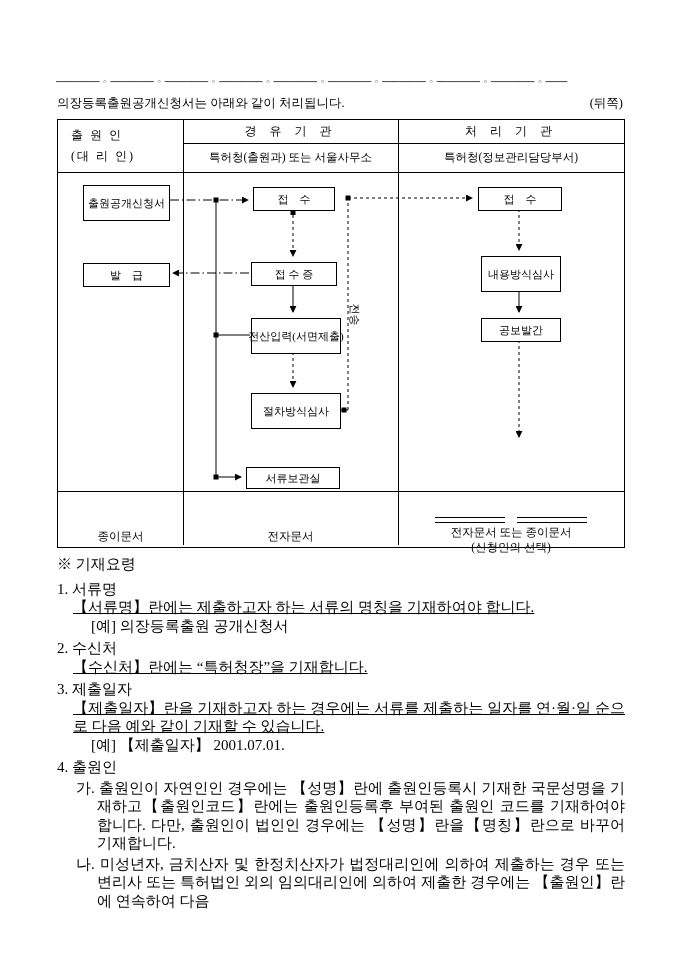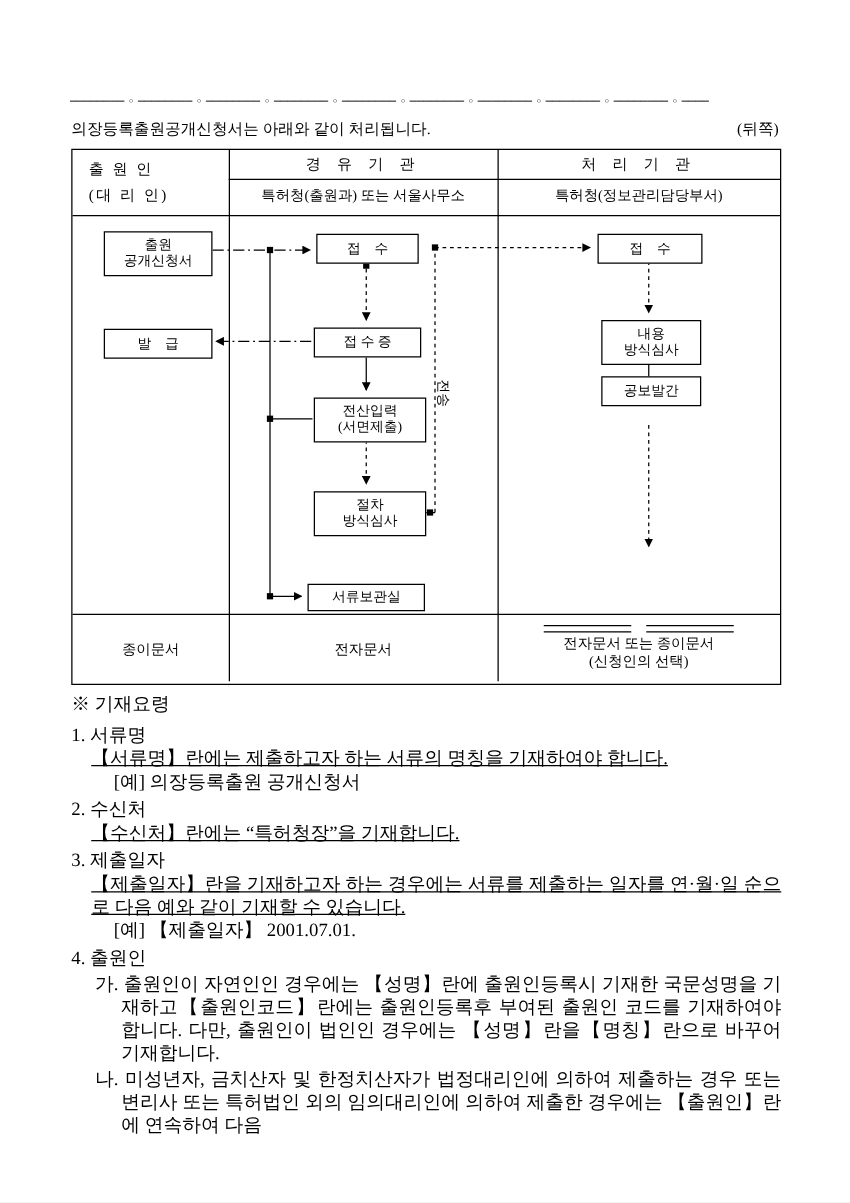--- a/index.html
+++ b/index.html
@@ -19,27 +19,27 @@
   .hdr-col1{left:0;top:0;width:125px;height:52px;padding:5px 0 0 13px;line-height:21px;letter-spacing:2px;}
   .hdr-title{height:23px;line-height:23px;text-align:center;letter-spacing:5px;}
   .hdr-sub{height:29px;line-height:28px;text-align:center;font-size:11.5px;}
 
   .flow-svg{position:absolute;left:0;top:0;width:566px;height:427px;}
   svg line{stroke:#000;stroke-width:1;}
   svg .dash{stroke-dasharray:3 3;}
   svg .dashdot{stroke-dasharray:9 3 1.5 3;}
   svg rect{fill:#000;}
 
-  .fbox{position:absolute;border:1px solid #000;background:#fff;display:flex;flex-direction:column;
+  .fbox{position:absolute;border:1px solid #000;background:#fff;display:flex;flex-direction:row;
         align-items:center;justify-content:center;font-size:11px;line-height:13px;
         text-align:center;white-space:pre;}
   .trans-label{position:absolute;left:283px;top:188px;width:26px;height:13px;font-size:11px;
                line-height:13px;text-align:center;transform:rotate(90deg);}
 
-  .bot-cell{position:absolute;top:372px;height:54px;display:flex;align-items:center;
+  .bot-cell{position:absolute;top:389px;height:54px;display:flex;align-items:center;
             justify-content:center;font-size:11.5px;}
   .bot-col3{flex-direction:column;line-height:15px;}
   .dbl-wrap{display:flex;gap:12px;margin-bottom:2px;}
   .dbl{width:70px;height:4px;border-top:1px solid #000;border-bottom:1px solid #000;}
 
   .notes{position:absolute;left:57px;top:555px;width:568px;font-size:15px;line-height:18.5px;}
   .notes-heading{margin-bottom:6px;}
   .item{margin-top:4px;}
   .item-body{padding-left:16px;text-align:justify;text-decoration:underline;}
   .item-example{padding-left:34px;}
@@ -134,21 +134,21 @@
     <div class="fbox" style="left:188px;top:347px;width:92px;height:20px">
       <span>서류보관실</span>
     </div>
     <div class="fbox" style="left:420px;top:67px;width:82px;height:22px">
       <span>접    수</span>
     </div>
     <div class="fbox" style="left:423px;top:136px;width:78px;height:34px">
       <span>내용</span>
       <span>방식심사</span>
     </div>
-    <div class="fbox" style="left:423px;top:181px;width:78px;height:22px">
+    <div class="fbox" style="left:423px;top:198px;width:78px;height:22px">
       <span>공보발간</span>
     </div>
 
     <div class="trans-label">전송</div>
 
     <div class="bot-cell" style="left:0;width:125px">종이문서</div>
     <div class="bot-cell" style="left:125px;width:215px">전자문서</div>
     <div class="bot-cell bot-col3" style="left:340px;width:226px">
       <div class="dbl-wrap">
         <span class="dbl"></span>

